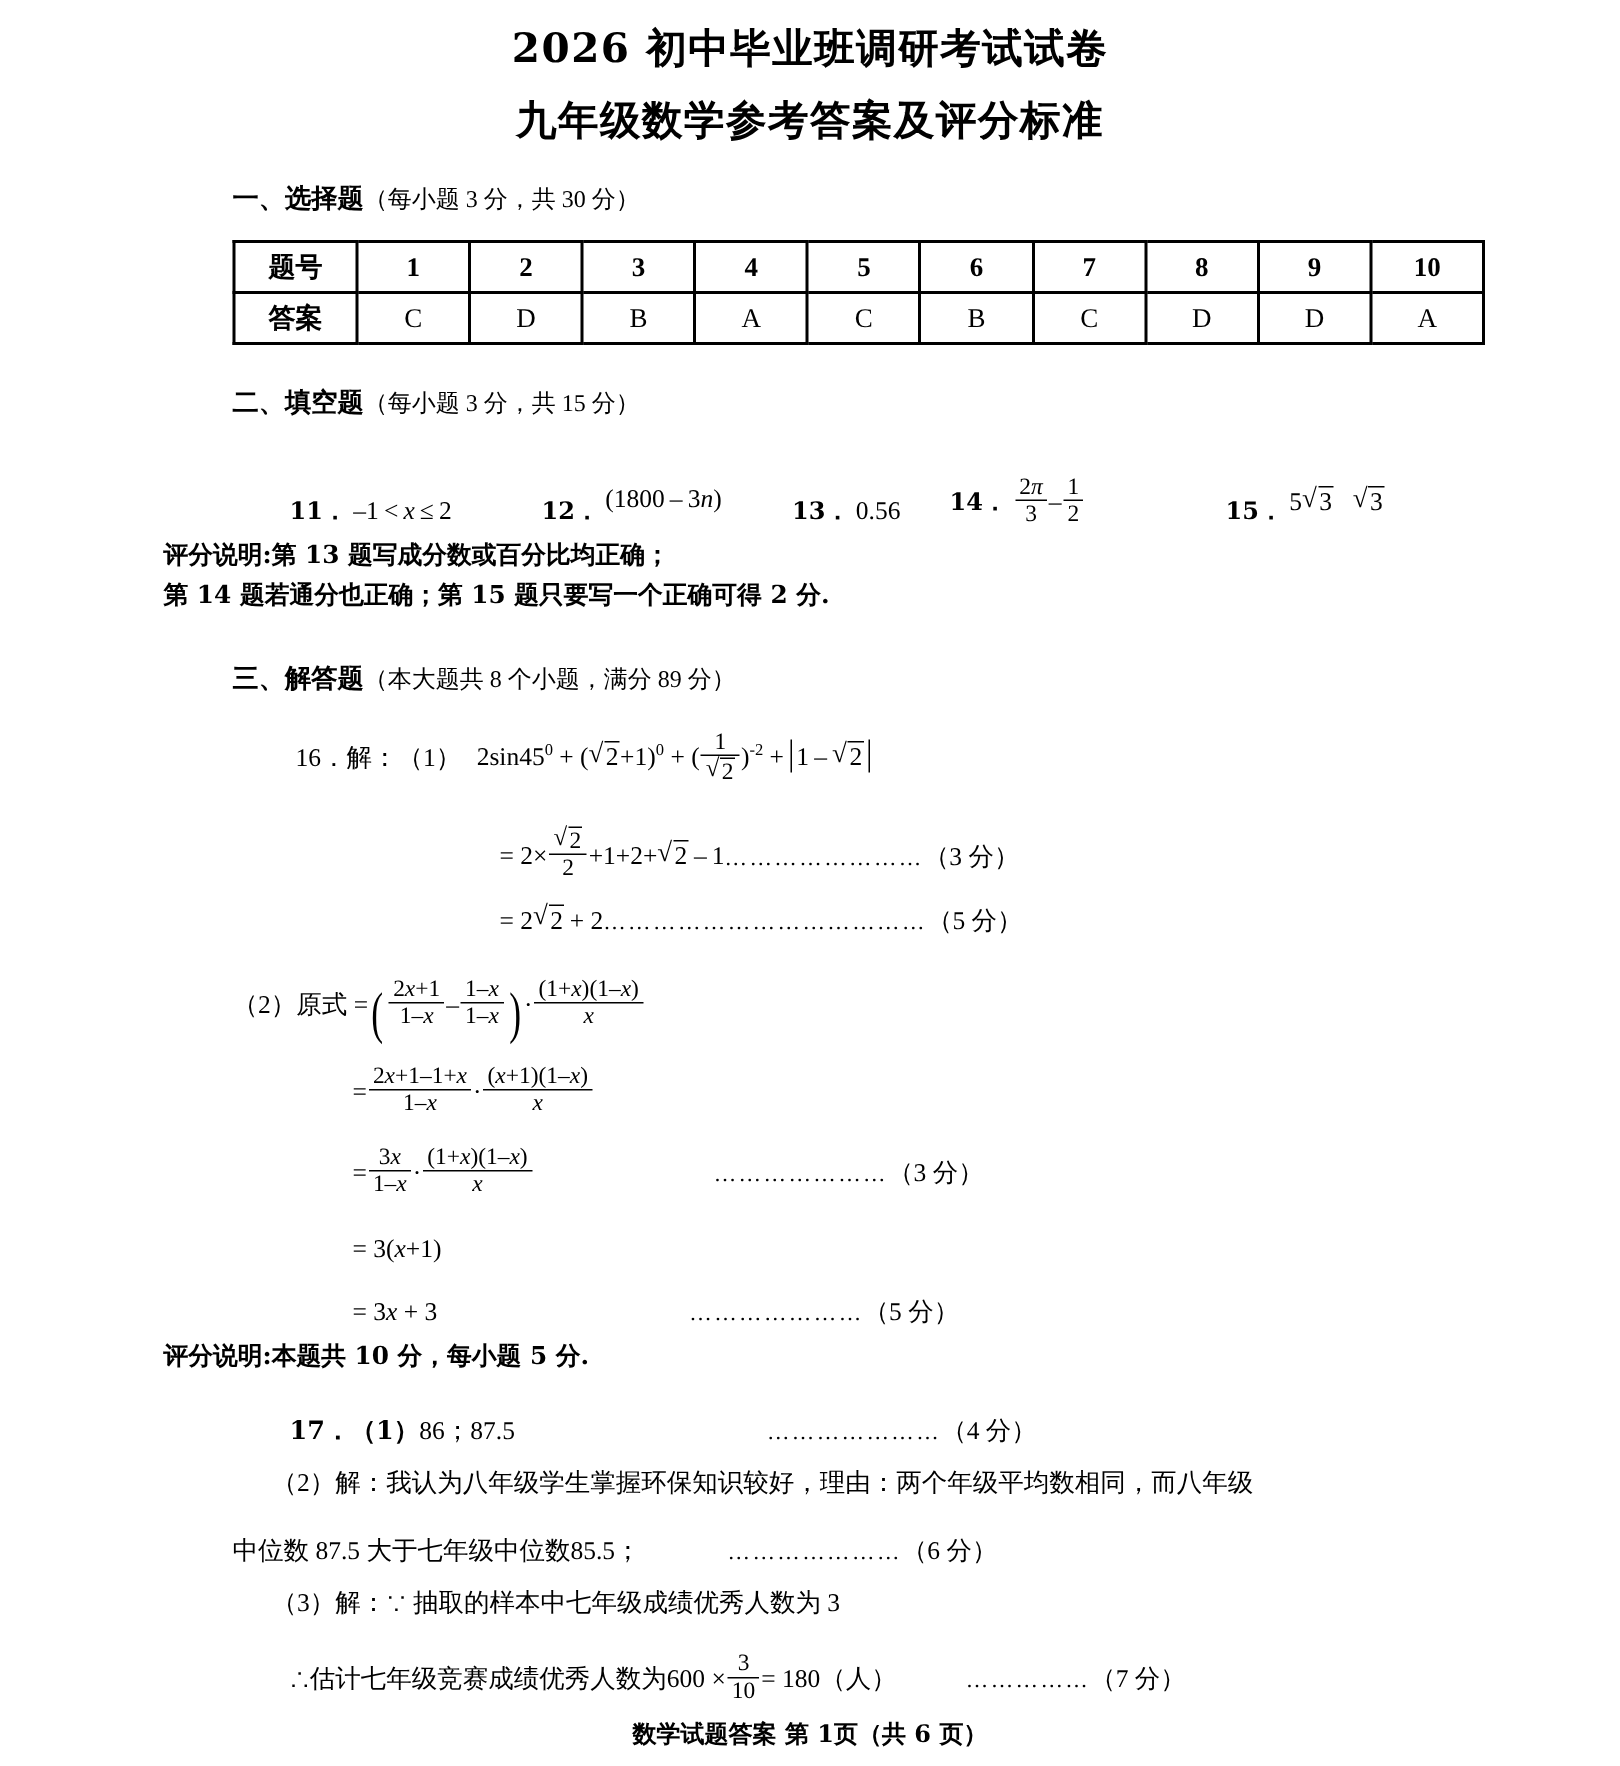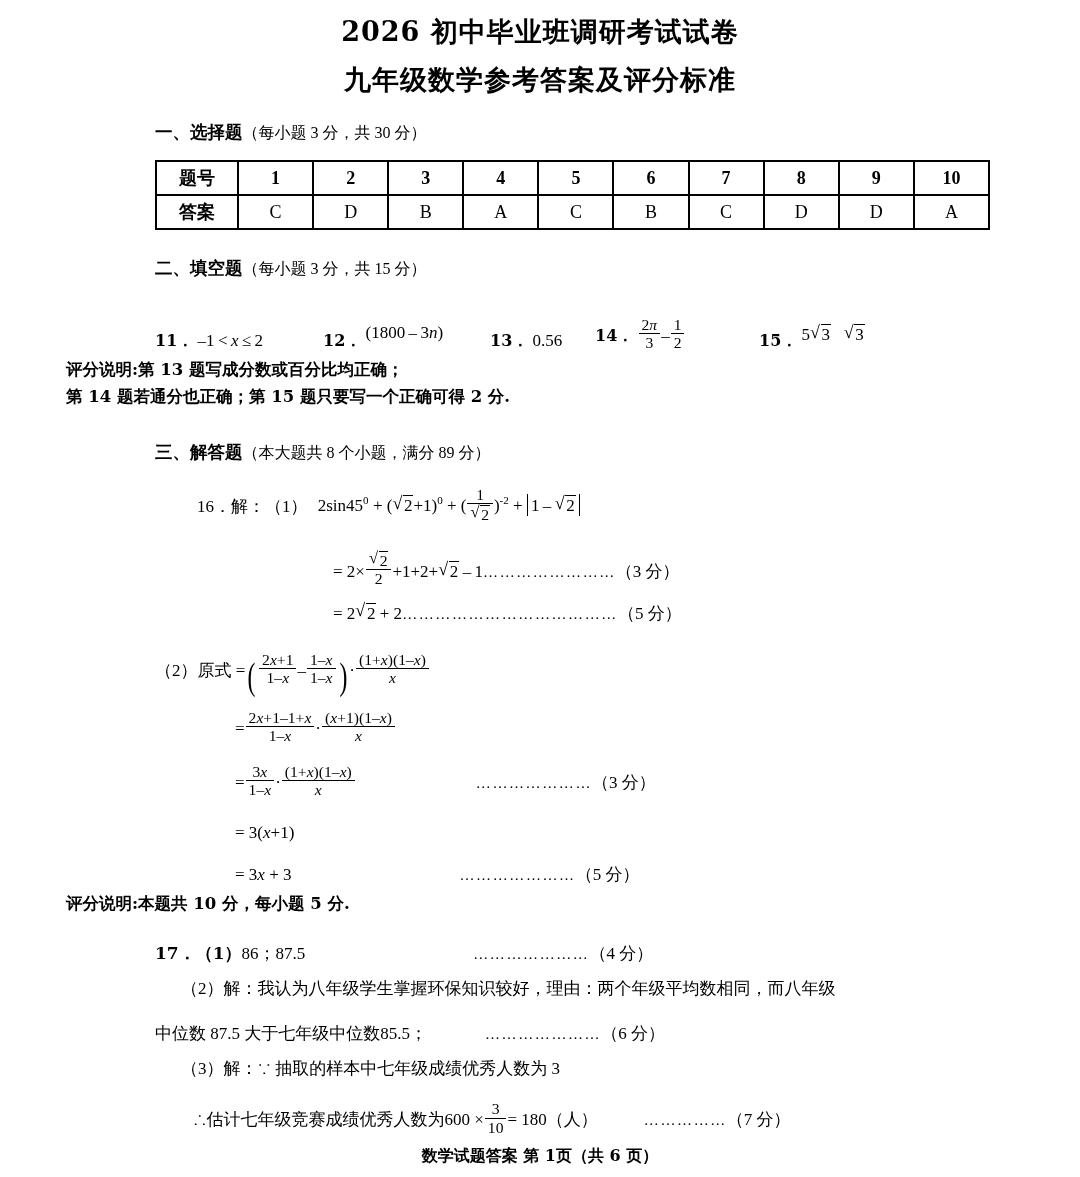--- a/index.html
+++ b/index.html
@@ -63,21 +63,21 @@
   table.ans tr.r1 td { font-weight:bold; }
 
   
   .fill-row {
     margin:24px 0 0 155px;
     font-size:17px;
     position:relative;
     height:40px;
   }
   .fill-item { position:absolute; bottom:0; white-space:nowrap; }
-  .qnum { font-weight:bold; font-family:"DejaVu Serif", serif; font-size:16px; }
+  .qnum { font-weight:bold; font-family:"DejaVu Serif", serif; font-size:16px;margin-left:38px; }
   .mathi { font-style:italic; font-family:"Liberation Serif", serif; }
 
   
   .frac {
     display:inline-block;
     vertical-align:-0.45em;
     text-align:center;
     font-size:0.92em;
     line-height:1.12;
     margin:0 1px;
@@ -93,21 +93,21 @@
     font-size:1.06em;
   }
   .rad > .rb {
     display:inline-block;
     border-top:1.3px solid #000;
     padding:0 1px;
     margin-top:1px;
   }
 
   .note {
-    margin:6px 0 0 66px;
+    margin:6px 0 0 109px;
     font-family:"DejaVu Serif", serif;
     font-weight:bold;
     font-size:16.5px;
     line-height:1.5;
   }
 
   
   .solwrap { margin-left:155px; position:relative; }
   .line { position:relative; font-size:17px; white-space:nowrap; }
   .dots { letter-spacing:1.6px; font-size:15px; }
@@ -196,21 +196,21 @@
     <span class="fill-item" style="left:335px;">
       <span class="qnum">13．</span>
       <span style="font-size:17px;">0.56</span>
     </span>
 
     <span class="fill-item" style="left:440px;">
       <span class="qnum">14．</span>
       <span style="font-size:17px;"><span class="frac"><span class="num">2<span class="mathi">π</span></span><span class="den">3</span></span>–<span class="frac"><span class="num">1</span><span class="den">2</span></span></span>
     </span>
 
-    <span class="fill-item" style="left:604px;">
+    <span class="fill-item" style="left:624px;">
       <span class="qnum">15．</span>
       <span style="font-size:17px; position:relative; top:-6px;">5<span class="rad"><span class="rb">3</span></span>&nbsp;&nbsp;&nbsp;<span class="rad"><span class="rb">3</span></span></span>
     </span>
   </div>
 
   <div class="note">评分说明:第 13 题写成分数或百分比均正确；</div>
   <div class="note" style="margin-top:2px;">第 14 题若通分也正确；第 15 题只要写一个正确可得 2 分.</div>
 
   <div class="sec" style="margin-top:30px;">
     <b>三、解答题</b><span class="paren">（本大题共 8 个小题，满分 89 分）</span>

